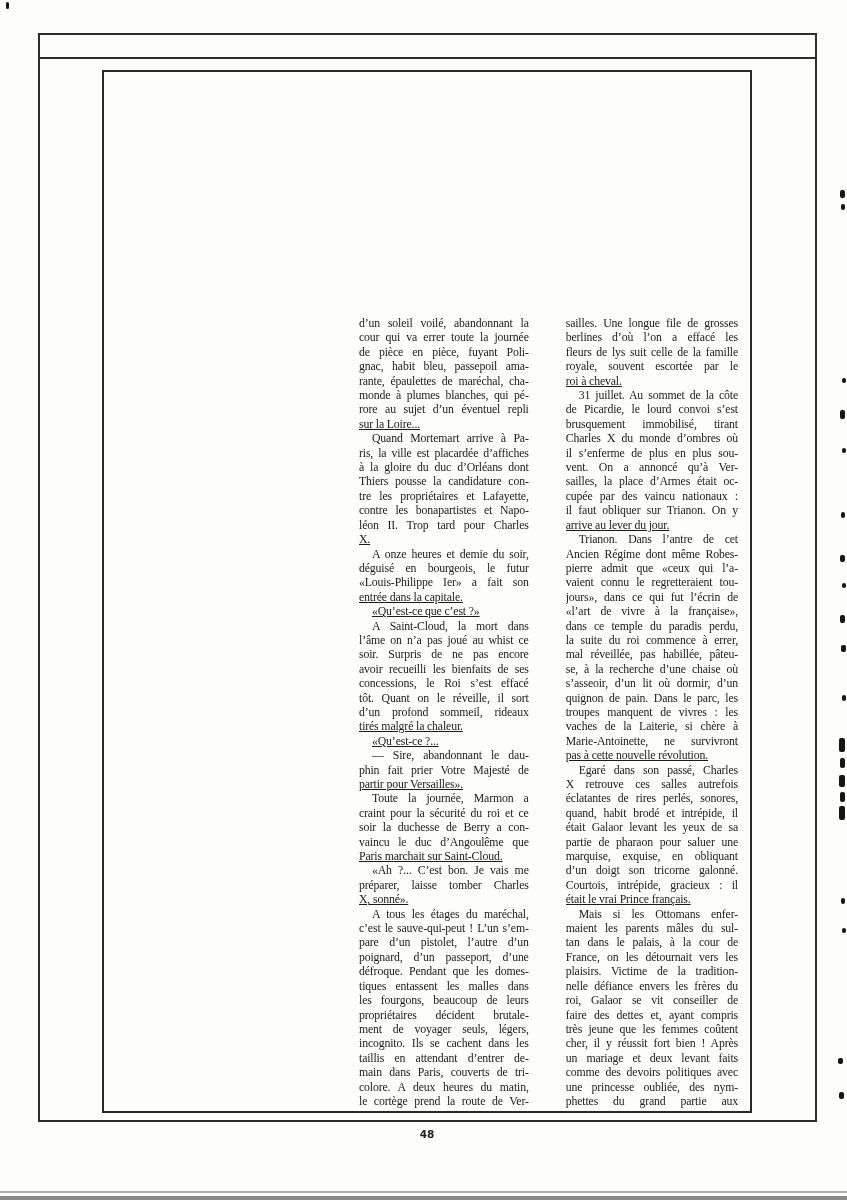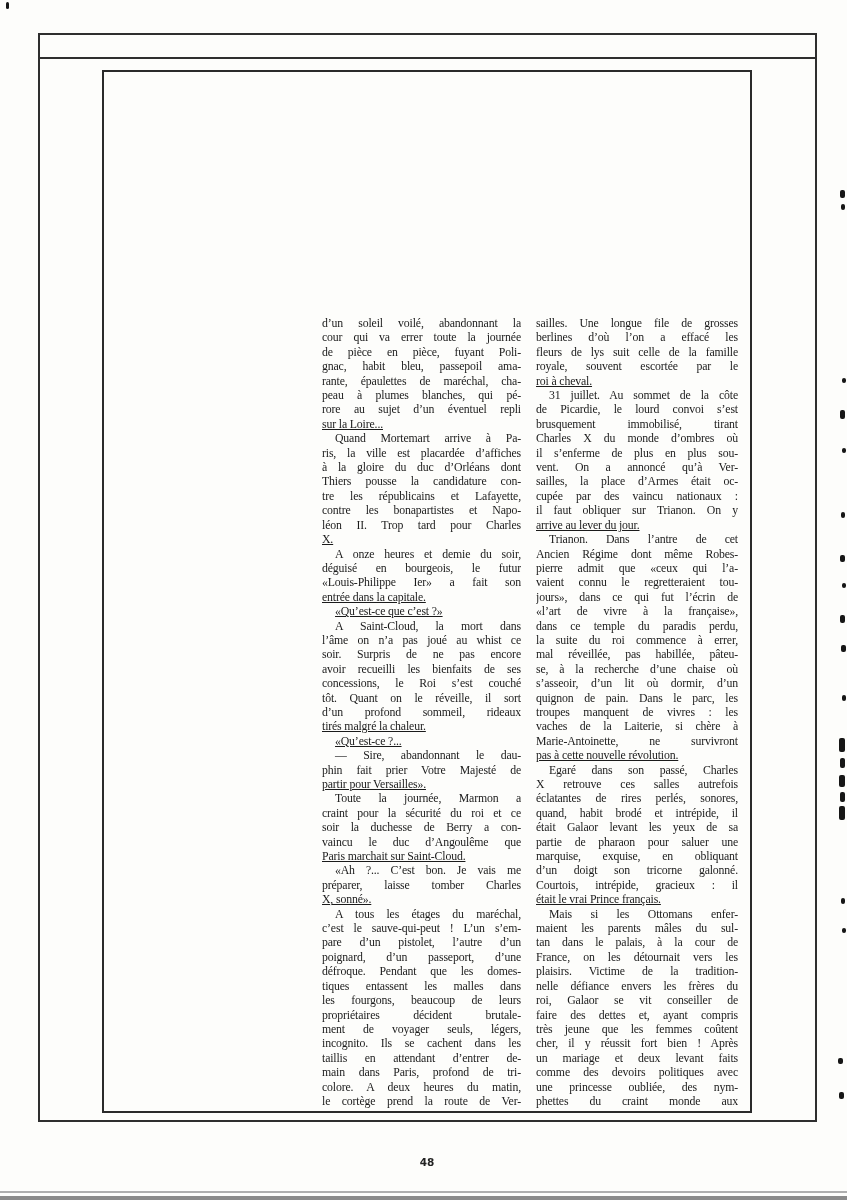--- a/index.html
+++ b/index.html
@@ -18,34 +18,34 @@
     background:#2e2e2e;
   }
   .inner-frame{
     position:absolute;left:102px;top:70px;width:646px;height:1039px;
     border:2px solid #2a2a2a;
   }
   .text-block{
     position:absolute;left:322px;top:316px;width:416px;height:796px;
     display:flex;justify-content:space-between;
   }
-  .col{width:199px;height:794px;overflow:hidden;}
+  .col{width:199px;height:794px;overflow:hidden;margin-left:37px;}
   .col.col-r{width:202px;}
   .line{
     font-size:11.8px;line-height:14.42px;height:14.42px;overflow:hidden;
     color:#1b1b1b;letter-spacing:-0.15px;
     text-align:justify;text-align-last:justify;
     white-space:normal;
   }
   .line.end{text-align-last:auto;text-decoration:underline;}
   .line.indent{text-indent:13px;}
   .page-number{
     position:absolute;left:413px;top:1128px;width:28px;
     text-align:center;font-family:"DejaVu Sans","Liberation Sans",sans-serif;
-    font-size:10.5px;font-weight:bold;color:#222;margin-top:28px;
+    font-size:10.5px;font-weight:bold;color:#222;
   }
   .bottom-rule{position:absolute;left:0;width:847px;}
   .bottom-rule.thin{top:1191px;height:2px;background:#aeaeae;}
   .bottom-rule.thick{top:1196px;height:4px;background:#8a8a8a;}
   .mark{position:absolute;background:#161616;border-radius:2px;}
 </style>
 </head>
 <body>
 
 <div class="sheet">
@@ -53,41 +53,41 @@
   <div class="header-rule"></div>
   <div class="inner-frame"></div>
 
   <div class="text-block">
     <div class="col" id="col-0">
         <div class="line">d’un soleil voilé, abandonnant la</div>
         <div class="line">cour qui va errer toute la journée</div>
         <div class="line">de pièce en pièce, fuyant Poli-</div>
         <div class="line">gnac, habit bleu, passepoil ama-</div>
         <div class="line">rante, épaulettes de maréchal, cha-</div>
-        <div class="line">peau à plumes blanches, qui pé-</div>
+        <div class="line">monde à plumes blanches, qui pé-</div>
         <div class="line">rore au sujet d’un éventuel repli</div>
         <div class="line end">sur la Loire...</div>
         <div class="line indent">Quand Mortemart arrive à Pa-</div>
         <div class="line">ris, la ville est placardée d’affiches</div>
         <div class="line">à la gloire du duc d’Orléans dont</div>
         <div class="line">Thiers pousse la candidature con-</div>
-        <div class="line">tre les républicains et Lafayette,</div>
+        <div class="line">tre les propriétaires et Lafayette,</div>
         <div class="line">contre les bonapartistes et Napo-</div>
         <div class="line">léon II. Trop tard pour Charles</div>
         <div class="line end">X.</div>
         <div class="line indent">A onze heures et demie du soir,</div>
         <div class="line">déguisé en bourgeois, le futur</div>
         <div class="line">«Louis-Philippe Ier» a fait son</div>
         <div class="line end">entrée dans la capitale.</div>
         <div class="line indent end">«Qu’est-ce que c’est ?»</div>
         <div class="line indent">A Saint-Cloud, la mort dans</div>
         <div class="line">l’âme on n’a pas joué au whist ce</div>
         <div class="line">soir. Surpris de ne pas encore</div>
         <div class="line">avoir recueilli les bienfaits de ses</div>
-        <div class="line">concessions, le Roi s’est couché</div>
+        <div class="line">concessions, le Roi s’est effacé</div>
         <div class="line">tôt. Quant on le réveille, il sort</div>
         <div class="line">d’un profond sommeil, rideaux</div>
         <div class="line end">tirés malgré la chaleur.</div>
         <div class="line indent end">«Qu’est-ce ?...</div>
         <div class="line indent">— Sire, abandonnant le dau-</div>
         <div class="line">phin fait prier Votre Majesté de</div>
         <div class="line end">partir pour Versailles».</div>
         <div class="line indent">Toute la journée, Marmon a</div>
         <div class="line">craint pour la sécurité du roi et ce</div>
         <div class="line">soir la duchesse de Berry a con-</div>
@@ -100,21 +100,21 @@
         <div class="line">c’est le sauve-qui-peut ! L’un s’em-</div>
         <div class="line">pare d’un pistolet, l’autre d’un</div>
         <div class="line">poignard, d’un passeport, d’une</div>
         <div class="line">défroque. Pendant que les domes-</div>
         <div class="line">tiques entassent les malles dans</div>
         <div class="line">les fourgons, beaucoup de leurs</div>
         <div class="line">propriétaires décident brutale-</div>
         <div class="line">ment de voyager seuls, légers,</div>
         <div class="line">incognito. Ils se cachent dans les</div>
         <div class="line">taillis en attendant d’entrer de-</div>
-        <div class="line">main dans Paris, profond de tri-</div>
+        <div class="line">main dans Paris, couverts de tri-</div>
         <div class="line">colore. A deux heures du matin,</div>
         <div class="line">le cortège prend la route de Ver-</div>
       </div>
     <div class="col col-r" id="col-1">
         <div class="line">sailles. Une longue file de grosses</div>
         <div class="line">berlines d’où l’on a effacé les</div>
         <div class="line">fleurs de lys suit celle de la famille</div>
         <div class="line">royale, souvent escortée par le</div>
         <div class="line end">roi à cheval.</div>
         <div class="line indent">31 juillet. Au sommet de la côte</div>
@@ -159,21 +159,21 @@
         <div class="line">France, on les détournait vers les</div>
         <div class="line">plaisirs. Victime de la tradition-</div>
         <div class="line">nelle défiance envers les frères du</div>
         <div class="line">roi, Galaor se vit conseiller de</div>
         <div class="line">faire des dettes et, ayant compris</div>
         <div class="line">très jeune que les femmes coûtent</div>
         <div class="line">cher, il y réussit fort bien ! Après</div>
         <div class="line">un mariage et deux levant faits</div>
         <div class="line">comme des devoirs politiques avec</div>
         <div class="line">une princesse oubliée, des nym-</div>
-        <div class="line">phettes du craint monde aux</div>
+        <div class="line">phettes du grand partie aux</div>
       </div>
   </div>
 
   <div class="page-number">48</div>
 
   <div class="bottom-rule thin"></div>
   <div class="bottom-rule thick"></div>
 
   <div id="marks">
       <div class="mark" style="left: 6px; top: 2px; width: 3px; height: 7px;"></div>

